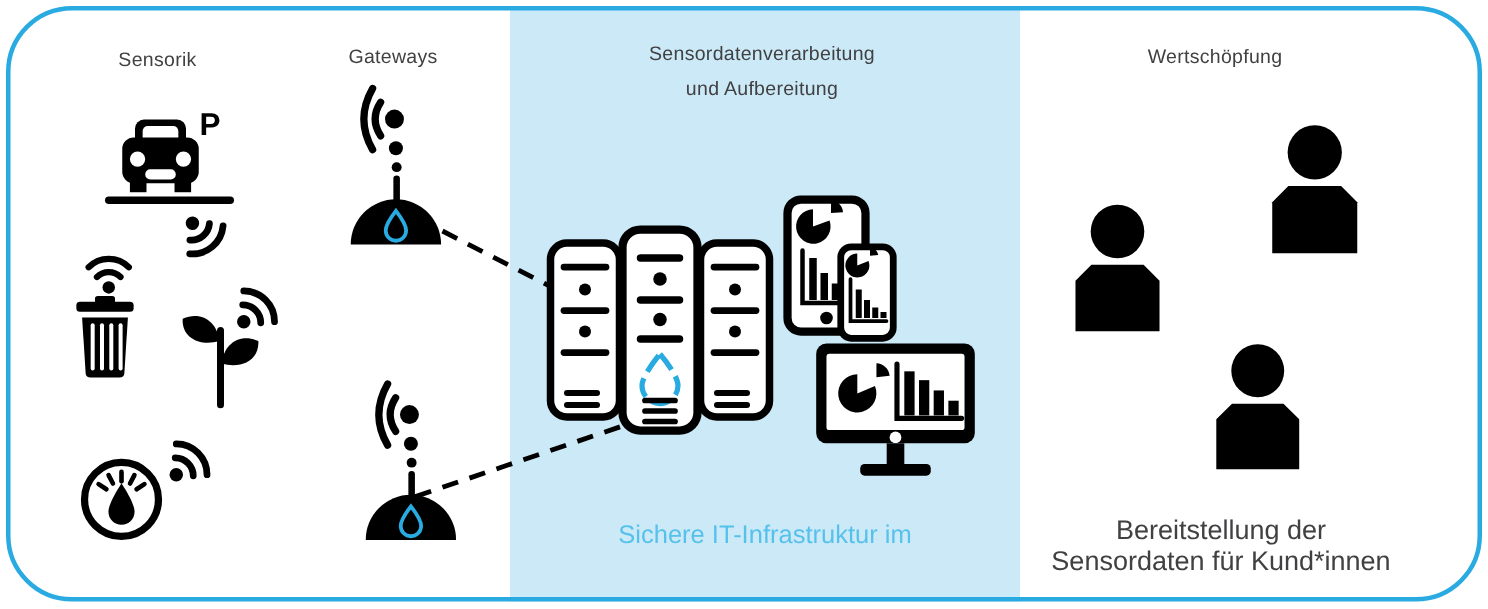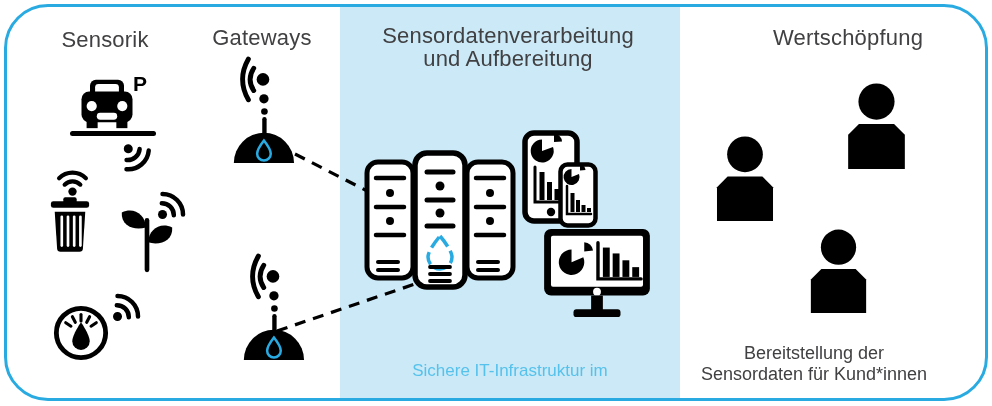--- a/index.html
+++ b/index.html
@@ -1,20 +1,20 @@
 <!DOCTYPE html>
 <html><head>
 <meta charset="utf-8">
 <style>
   html,body{margin:0;padding:0;background:#fff;}
   .canvas{position:relative;width:992px;height:406px;background:#fff;font-family:"Liberation Sans",sans-serif;overflow:hidden;}
   .abs{position:absolute;}
   .band{left:340px;top:5px;width:340px;height:396px;background:#cbe9f6;}
   .frame{left:4px;top:4px;right:4px;bottom:5px;border:3px solid #29abe2;border-radius:44px;pointer-events:none;}
-  .title{color:#414042;font-size:22px;font-weight:400;text-align:center;letter-spacing:.2px;line-height:23px;}
+  .title{color:#414042;font-size:13px;font-weight:400;text-align:center;letter-spacing:.2px;line-height:23px;}
   .caption-cyan{color:#56c2ec;font-size:17px;text-align:center;line-height:22px;}
   .caption-dark{color:#414042;font-size:18px;text-align:center;line-height:21px;}
   .p-label{font-size:21px;font-weight:700;color:#000;}
   .groundline{background:#000;border-radius:2.5px;}
   svg{display:block;}
   .rot45{transform:rotate(45deg);}
   .rot140{transform:rotate(140deg);}
 </style>
 </head>
 <body>
@@ -22,21 +22,21 @@
 <div class="canvas">
 
   <div class="abs band"></div>
 
   <div class="abs title" style="left:40px;top:28px;width:130px;">Sensorik</div>
   <div class="abs title" style="left:196px;top:26px;width:132px;">Gateways</div>
   <div class="abs title" style="left:356px;top:24px;width:304px;text-align:center;">
     <div>Sensordatenverarbeitung</div>
     <div>und Aufbereitung</div>
   </div>
-  <div class="abs title" style="left:766px;top:26px;width:164px;">Wertschöpfung</div>
+  <div class="abs title" style="left:728px;top:26px;width:164px;">Wertschöpfung</div>
 
   <svg class="abs" style="left:78px;top:78px;" width="58" height="51" viewBox="0 0 68 60">
     <rect x="14" y="2" width="40" height="22" rx="7" fill="#000"></rect>
     <rect x="20" y="7" width="28" height="13" rx="4" fill="#fff"></rect>
     <rect x="4" y="16" width="60" height="36" rx="9" fill="#000"></rect>
     <rect x="10" y="50" width="13" height="9" fill="#000"></rect>
     <rect x="45" y="50" width="13" height="9" fill="#000"></rect>
     <circle cx="16" cy="33" r="6" fill="#fff"></circle>
     <circle cx="52" cy="33" r="6" fill="#fff"></circle>
     <rect x="22" y="41" width="24" height="8" rx="4" fill="#fff"></rect>
@@ -175,21 +175,21 @@
     <path d="M57 16 V53 H101" fill="none" stroke="#000" stroke-width="3.5" stroke-linecap="round"></path>
     <rect x="62" y="21" width="7" height="30" fill="#000"></rect>
     <rect x="72" y="27" width="7" height="24" fill="#000"></rect>
     <rect x="82" y="34" width="7" height="17" fill="#000"></rect>
     <rect x="92" y="41" width="7" height="10" fill="#000"></rect>
     <circle cx="56" cy="66" r="4" fill="#fff"></circle>
     <rect x="50" y="70" width="12" height="15" fill="#000"></rect>
     <rect x="32" y="84" width="48" height="8" rx="3" fill="#000"></rect>
   </svg>
 
-  <div class="abs caption-cyan" style="left:370px;top:360px;width:280px;">
+  <div class="abs caption-cyan" style="left:370px;top:346px;width:280px;">
     <div>Sichere IT-Infrastruktur im</div>
   </div>
 
   <svg class="abs" style="left:714px;top:136px;" width="62" height="85" viewBox="0 0 64 88">
     <circle cx="32" cy="19" r="18.5" fill="#000"></circle>
     <path d="M3 88 V53 L14 42 H50 L61 53 V88 Z" fill="#000"></path>
   </svg>
   <svg class="abs" style="left:845px;top:83px;" width="63" height="86" viewBox="0 0 64 88">
     <circle cx="32" cy="19" r="18.5" fill="#000"></circle>
     <path d="M3 88 V53 L14 42 H50 L61 53 V88 Z" fill="#000"></path>

